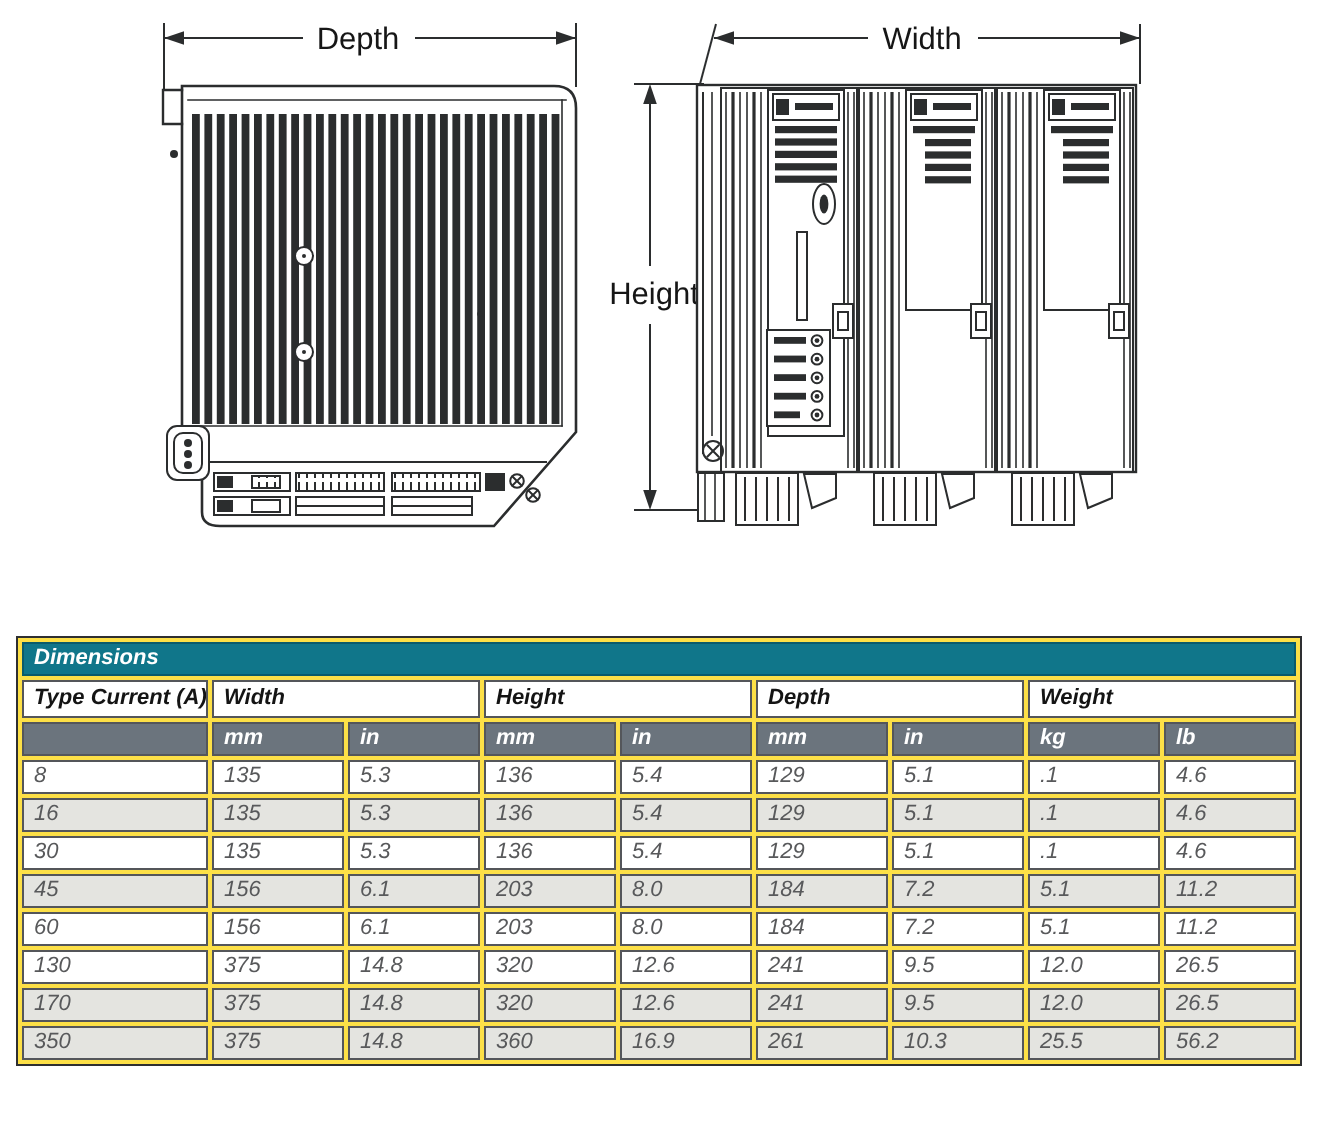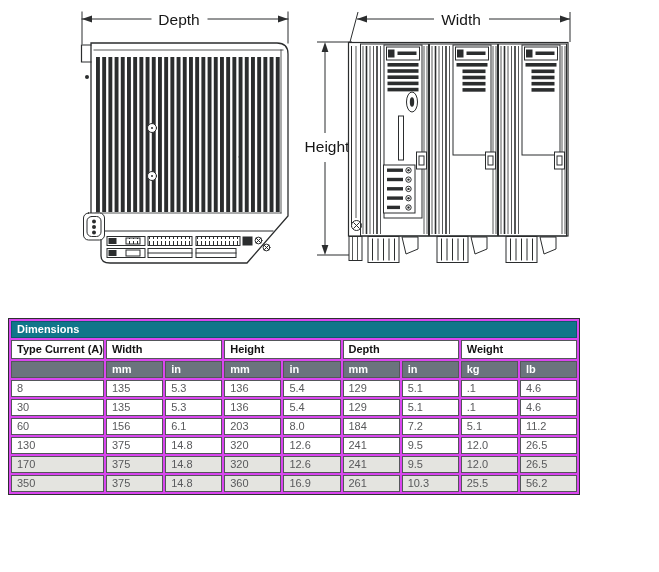--- a/index.html
+++ b/index.html
@@ -7,22 +7,22 @@
     width:659px;height:572px;background:#ffffff;
     font-family:"Liberation Sans",sans-serif;
     position:relative;overflow:hidden;
   }
   svg.drawings{display:block;}
   svg text{font-family:"Liberation Sans",sans-serif;font-size:15.5px;fill:#161616;}
 
   .table-wrap{margin:8px 0 0 8px;}
   table.dims{
     border-collapse:separate;border-spacing:2px;
-    table-layout:fixed;width:572px;
-    border:1px solid #2e2f31;background:#d946ef;
+    table-layout:fixed;width:643px;
+    border:1px solid #2e2f31;background:#fde047;font-style:italic;
   }
   col.c0{width:93px;}
   th,td{
     border:1px solid #54565a;
     font-size:11px;line-height:13px;height:13px;
     padding:1px 5px;text-align:left;vertical-align:middle;
     white-space:nowrap;overflow:hidden;
   }
   tr.title-row th{
     background:var(--header-bg,#10768a);
@@ -331,31 +331,53 @@
           <td>8</td>
           <td>135</td>
           <td>5.3</td>
           <td>136</td>
           <td>5.4</td>
           <td>129</td>
           <td>5.1</td>
           <td>.1</td>
           <td>4.6</td>
         </tr>
+        <tr class="alt">
+          <td>16</td>
+          <td>135</td>
+          <td>5.3</td>
+          <td>136</td>
+          <td>5.4</td>
+          <td>129</td>
+          <td>5.1</td>
+          <td>.1</td>
+          <td>4.6</td>
+        </tr>
         <tr>
           <td>30</td>
           <td>135</td>
           <td>5.3</td>
           <td>136</td>
           <td>5.4</td>
           <td>129</td>
           <td>5.1</td>
           <td>.1</td>
           <td>4.6</td>
         </tr>
+        <tr class="alt">
+          <td>45</td>
+          <td>156</td>
+          <td>6.1</td>
+          <td>203</td>
+          <td>8.0</td>
+          <td>184</td>
+          <td>7.2</td>
+          <td>5.1</td>
+          <td>11.2</td>
+        </tr>
         <tr>
           <td>60</td>
           <td>156</td>
           <td>6.1</td>
           <td>203</td>
           <td>8.0</td>
           <td>184</td>
           <td>7.2</td>
           <td>5.1</td>
           <td>11.2</td>

